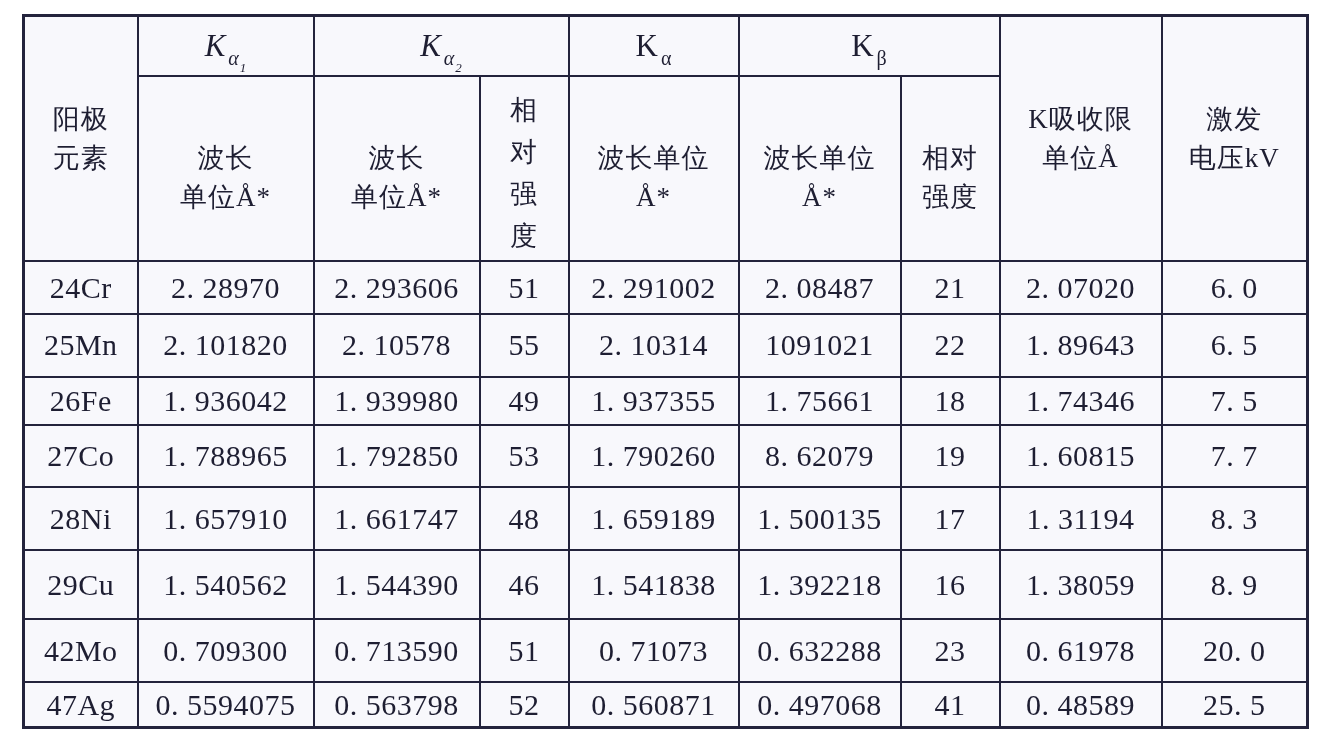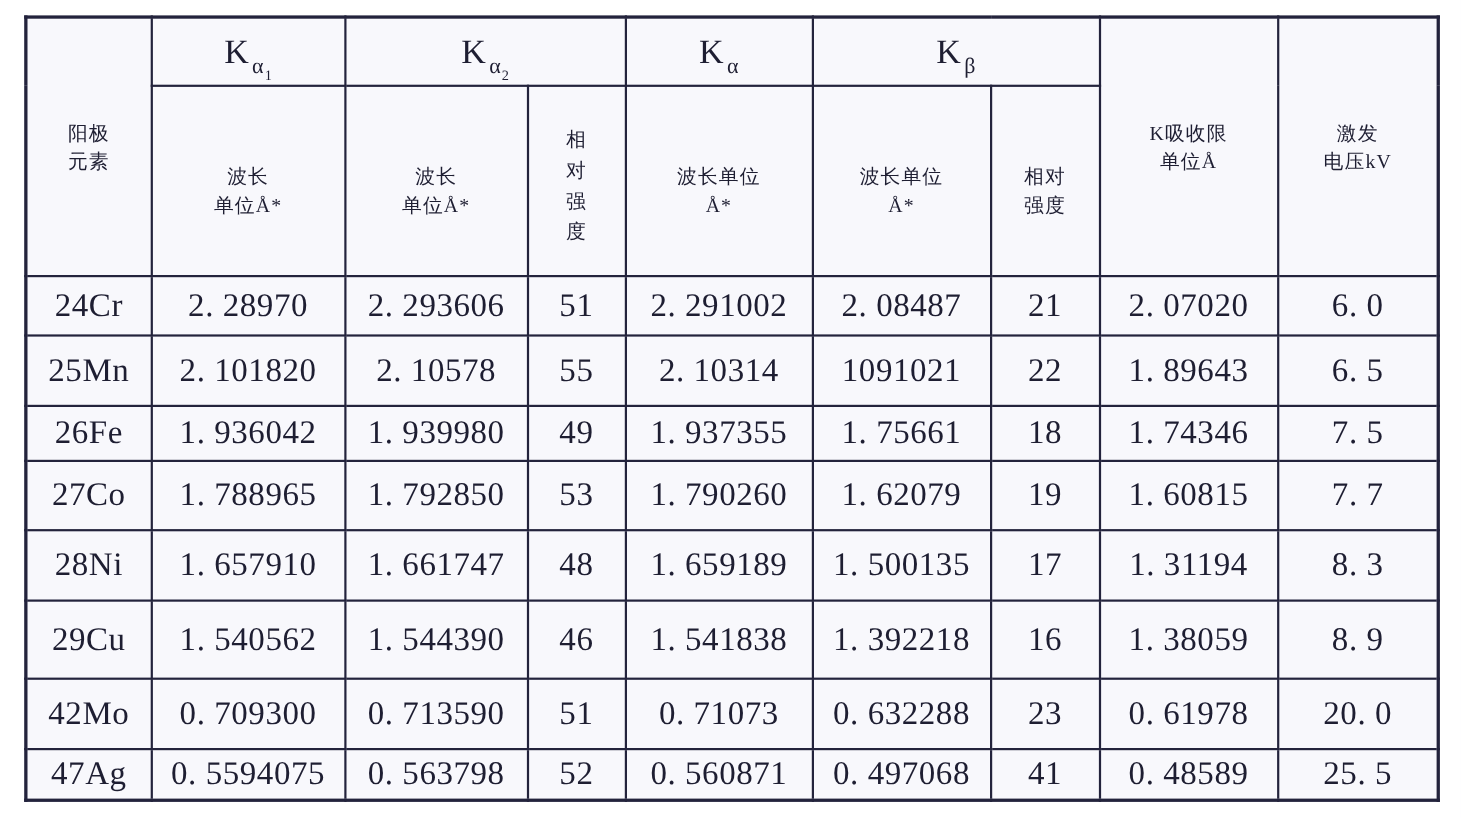--- a/index.html
+++ b/index.html
@@ -20,30 +20,30 @@
   .xray-table td,.xray-table th{
     border:2px solid #23233c;
     padding:0;
     text-align:center;
     vertical-align:middle;
     font-weight:normal;
     overflow:hidden;
   }
   .xray-table{border:3px solid #23233c;}
   .cn{
-    font-size:18px;
+    font-size:27px;
     line-height:1.45;
     white-space:pre-line;
     letter-spacing:1px;
   }
   .subhead{vertical-align:top;}
   .subhead .cn{display:inline-block;padding-top:18px;}
   .vert .cn{padding-top:10px;line-height:1.55;}
   .kwrap{font-size:31px;}
-  .kwrap.ital{}
+  .kwrap.ital{font-style:italic;}
   .ksub{font-size:20px;position:relative;top:9px;margin-left:3px;}
   .ksubsub{font-size:13px;position:relative;top:7px;margin-left:1px;}
   .num{
     font-size:30px;
     letter-spacing:0.5px;
     white-space:nowrap;
   }
 </style>
 </head>
 <body>
@@ -150,21 +150,21 @@
     <td class="num">18</td>
     <td class="num">1. 74346</td>
     <td class="num">7. 5</td>
   </tr>
   <tr style="height:60px">
     <td class="num">27Co</td>
     <td class="num">1. 788965</td>
     <td class="num">1. 792850</td>
     <td class="num">53</td>
     <td class="num">1. 790260</td>
-    <td class="num">1. 62079</td>
+    <td class="num">8. 62079</td>
     <td class="num">19</td>
     <td class="num">1. 60815</td>
     <td class="num">7. 7</td>
   </tr>
   <tr style="height:61px">
     <td class="num">28Ni</td>
     <td class="num">1. 657910</td>
     <td class="num">1. 661747</td>
     <td class="num">48</td>
     <td class="num">1. 659189</td>

